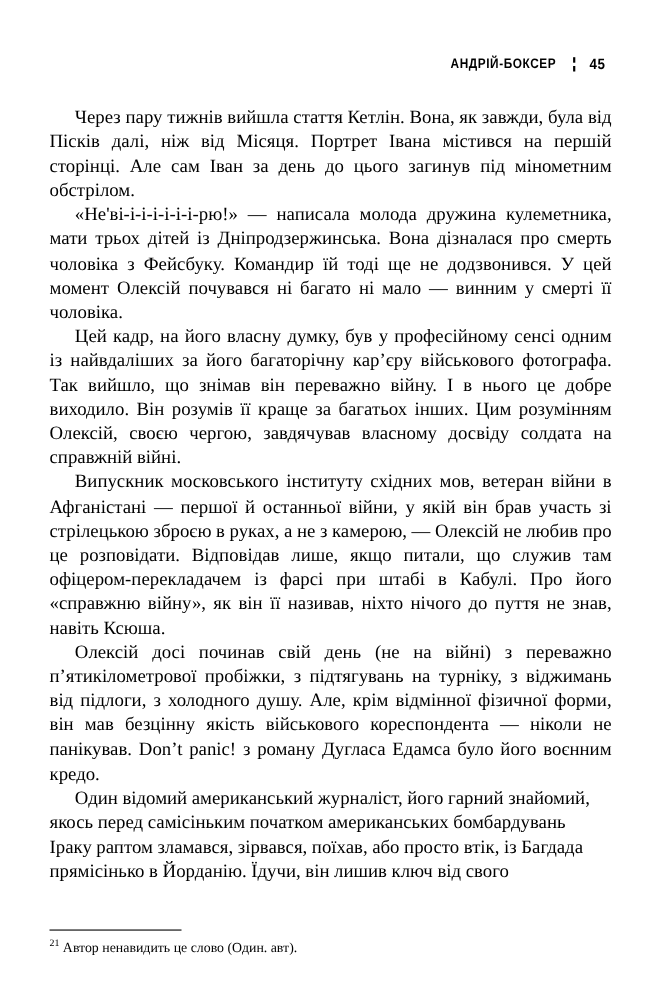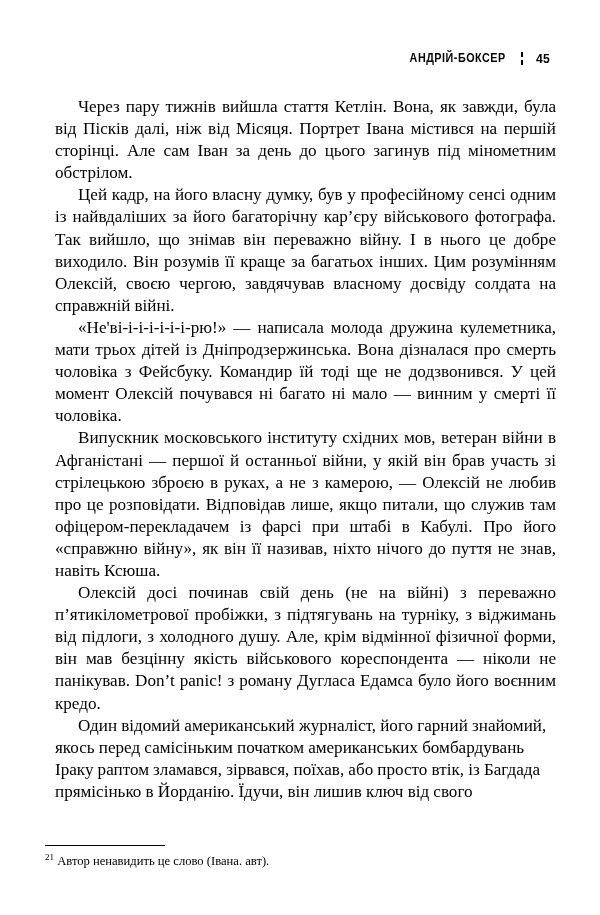--- a/index.html
+++ b/index.html
@@ -77,21 +77,21 @@
   .textblock p {
     margin: 0;
     font-size: 17.1px;
     line-height: 22.1px;
     text-align: justify;
     text-justify: inter-word;
     hyphens: manual;
     -webkit-hyphens: manual;
     word-spacing: -0.1px;
   }
-  .textblock p.indent { text-indent: 23px; margin-left: 10px; }
+  .textblock p.indent { text-indent: 23px; }
   .textblock p.noindent { text-indent: 0; }
   .textblock p:last-child { text-align: left; }
 
   .u { text-decoration: underline; text-underline-offset: 2px; }
   .it { }
   sup.fn {
     font-size: 10.5px;
     vertical-align: super;
     line-height: 0;
   }
@@ -128,34 +128,34 @@
     <span class="head-sep"></span>
     <span class="page-number">45</span>
   </div>
 
   <div class="textblock">
 
 
     <p class="indent">Через пару тижнів вийшла стаття Кетлін. Вона, як завжди, була від Пісків далі, ніж від Місяця. Портрет Івана містився на першій сторінці. Але сам Іван за день до цього загинув під мінометним обстрілом.</p>
 
 
+    <p class="indent">«Не'ві-і-і-і-і-і-і-рю!» — написала молода дружина кулеметника, мати трьох дітей із Дніпродзержинська. Вона дізналася про смерть чоловіка з Фейсбуку. Командир їй тоді ще не додзвонився. У цей момент Олексій почувався ні багато ні мало — винним у смерті її чоловіка.</p>
+
     <p class="indent">Цей кадр, на його власну думку, був у професійному сенсі одним із найвдаліших за його багаторічну кар’єру військового фотографа. Так вийшло, що знімав він переважно війну. І в нього це добре виходило. Він розумів її краще за багатьох інших. Цим розумінням Олексій, своєю чергою, завдячував власному досвіду солдата на справжній війні.</p>
-
-    <p class="indent">«Не'ві-і-і-і-і-і-і-рю!» — написала молода дружина кулеметника, мати трьох дітей із Дніпродзержинська. Вона дізналася про смерть чоловіка з Фейсбуку. Командир їй тоді ще не додзвонився. У цей момент Олексій почувався ні багато ні мало — винним у смерті її чоловіка.</p>
 
     <p class="indent">Випускник московського інституту східних мов, ветеран війни в Афганістані — першої й останньої війни, у якій він брав участь зі стрілецькою зброєю в руках, а не з камерою, — Олексій не любив про це розповідати. Відповідав лише, якщо питали, що служив там офіцером-перекладачем із фарсі при штабі в Кабулі. Про його «справжню війну», як він її називав, ніхто нічого до пуття не знав, навіть Ксюша.</p>
 
     <p class="indent">
       <span>Олексій досі починав свій день (не на війні) з переважно п’ятикілометрової пробіжки, з підтягувань на турніку, з віджимань від підлоги, з холодного душу. Але, крім відмінної фізичної форми, він мав безцінну якість військового кореспондента — ніколи не панікував. </span><span class="it">Don’t panic!</span><span> з роману Дугласа Едамса було його воєнним кредо.</span>
     </p>
 
     <p class="indent">Один відомий американський журналіст, його гарний знайомий, якось перед самісіньким початком американських бомбардувань Іраку раптом зламався, зірвався, поїхав, або просто втік, із Багдада прямісінько в Йорданію. Їдучи, він лишив ключ від свого</p>
 
   </div>
 
   <div class="footnote-area">
     <hr class="footnote-rule">
     <p class="footnote">
-      <sup class="fn">21</sup>&nbsp;<span>Автор ненавидить це слово (</span><span class="it">Івана. авт</span><span>).</span>
+      <sup class="fn">21</sup>&nbsp;<span>Автор ненавидить це слово (</span><span class="it">Один. авт</span><span>).</span>
     </p>
   </div>
 
 </div>
 
 </body></html>

